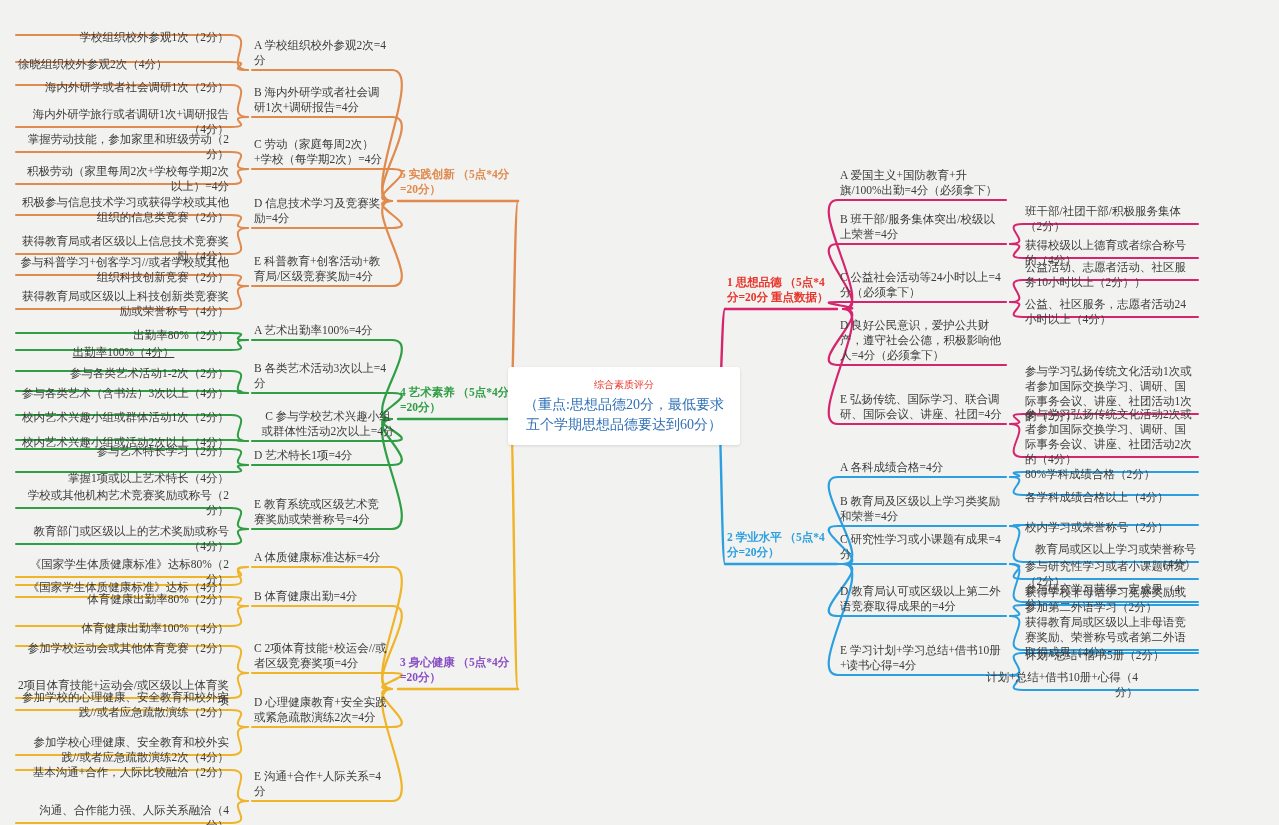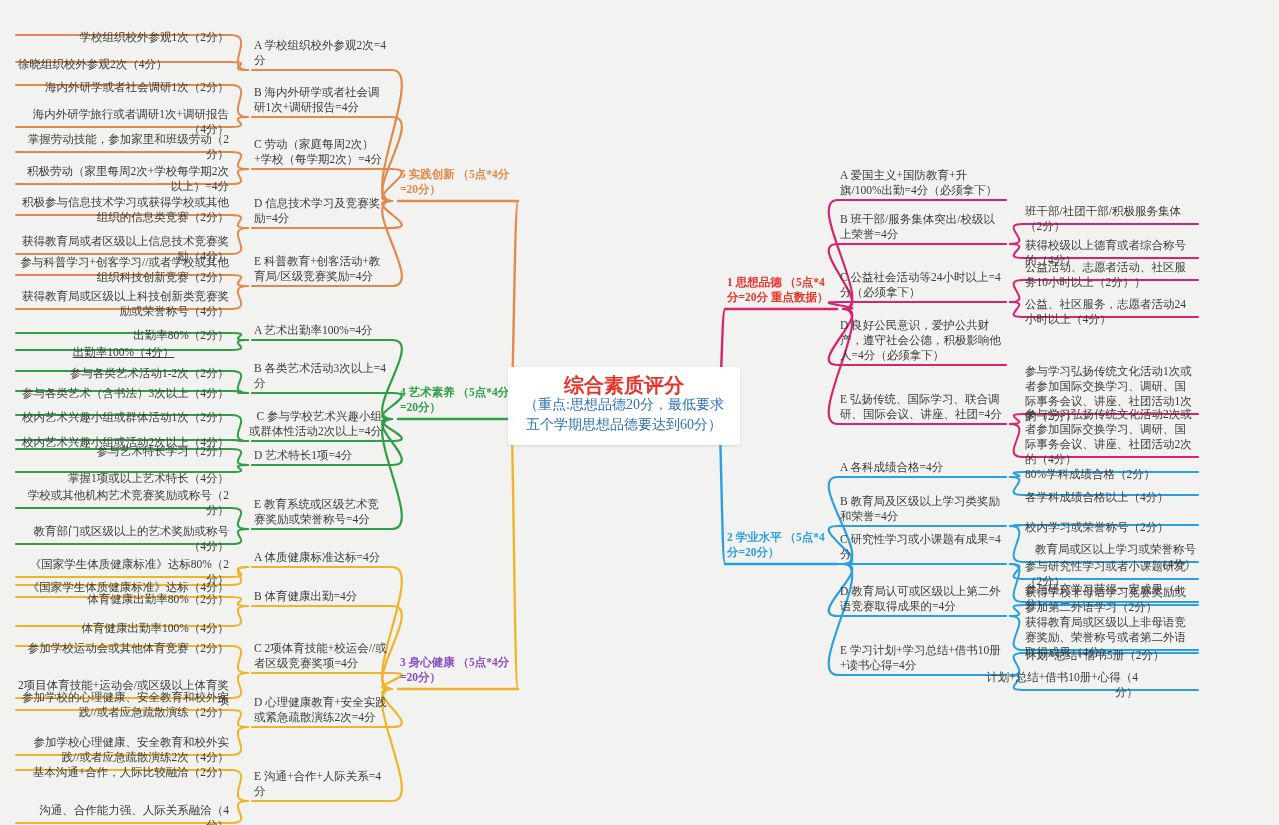--- a/index.html
+++ b/index.html
@@ -28,21 +28,21 @@
     padding:0 2px 2px 2px;
   }
   .center{
     position:absolute;
     background:#ffffff;
     border-radius:3px;
     box-shadow:0 1px 3px rgba(0,0,0,0.12);
     padding:8px 10px 10px 10px;
     text-align:center;
   }
-  .center .t1{color:#e8342a;font-weight:bold;font-size:20px;line-height:20px;}
+  .center .t1{color:#e8342a;font-weight:normal;font-size:10px;line-height:20px;}
   .center .t2{color:#2f6fb5;font-size:14px;line-height:20px;}
 </style>
 </head>
 <body>
 
 <div id="map">
   <svg class="links" id="links">
       <path d="M 510 412 C 514 412, 514 201, 518 201" stroke="#e08a4e" stroke-width="2.4" fill="none" stroke-linecap="round"></path>
       <path d="M 398 201 L 518 201" stroke="#e08a4e" stroke-width="2.4" fill="none" stroke-linecap="round"></path>
       <path d="M 252 70 L 392 70" stroke="#e08a4e" stroke-width="2.2" fill="none" stroke-linecap="round"></path>
@@ -213,21 +213,21 @@
       <div class="node mid" style="left: 252px; top: 254px; width: 140px; text-align: left;">E 科普教育+创客活动+教育局/区级竞赛奖励=4分</div>
       <div class="node leaf" style="left: 16px; top: 243px; width: 215px; text-align: right;">参与科普学习+创客学习//或者学校或其他组织科技创新竞赛（2分）</div>
       <div class="node leaf" style="left: 16px; top: 277px; width: 215px; text-align: right;">获得教育局或区级以上科技创新类竞赛奖励或荣誉称号（4分）</div>
       <div class="node root-label" style="left: 398px; top: 385px; width: 120px; color: rgb(47, 158, 68); text-align: left;">4 艺术素养     （5点*4分=20分）</div>
       <div class="node mid" style="left: 252px; top: 323px; width: 140px; text-align: left;">A 艺术出勤率100%=4分</div>
       <div class="node leaf" style="left: 16px; top: 316px; width: 215px; text-align: right;">出勤率80%（2分）</div>
       <div class="node leaf" style="left: 16px; top: 333px; width: 215px; text-align: center; text-decoration: underline;">出勤率100%（4分）</div>
       <div class="node mid" style="left: 252px; top: 361px; width: 140px; text-align: left;">B 各类艺术活动3次以上=4分</div>
       <div class="node leaf" style="left: 16px; top: 354px; width: 215px; text-align: right;">参与各类艺术活动1-2次（2分）</div>
       <div class="node leaf" style="left: 16px; top: 374px; width: 215px; text-align: right;">参与各类艺术（含书法）3次以上（4分）</div>
-      <div class="node mid" style="left: 244px; top: 409px; width: 140px; text-align: right;">C 参与学校艺术兴趣小组或群体性活动2次以上=4分</div>
+      <div class="node mid" style="left: 258px; top: 409px; width: 140px; text-align: center;">C 参与学校艺术兴趣小组或群体性活动2次以上=4分</div>
       <div class="node leaf" style="left: 16px; top: 398px; width: 215px; text-align: right;">校内艺术兴趣小组或群体活动1次（2分）</div>
       <div class="node leaf" style="left: 16px; top: 423px; width: 215px; text-align: right;">校内艺术兴趣小组或活动2次以上（4分）</div>
       <div class="node mid" style="left: 252px; top: 448px; width: 140px; text-align: left;">D 艺术特长1项=4分</div>
       <div class="node leaf" style="left: 16px; top: 432px; width: 215px; text-align: right;">参与艺术特长学习（2分）</div>
       <div class="node leaf" style="left: 16px; top: 459px; width: 215px; text-align: right;">掌握1项或以上艺术特长（4分）</div>
       <div class="node mid" style="left: 252px; top: 497px; width: 140px; text-align: left;">E 教育系统或区级艺术竞赛奖励或荣誉称号=4分</div>
       <div class="node leaf" style="left: 16px; top: 476px; width: 215px; text-align: right;">学校或其他机构艺术竞赛奖励或称号（2分）</div>
       <div class="node leaf" style="left: 16px; top: 512px; width: 215px; text-align: right;">教育部门或区级以上的艺术奖励或称号（4分）</div>
       <div class="node root-label" style="left: 398px; top: 655px; width: 120px; color: rgb(138, 79, 196); text-align: left;">3 身心健康  （5点*4分=20分）</div>
       <div class="node mid" style="left: 252px; top: 550px; width: 140px; text-align: left;">A 体质健康标准达标=4分</div>

